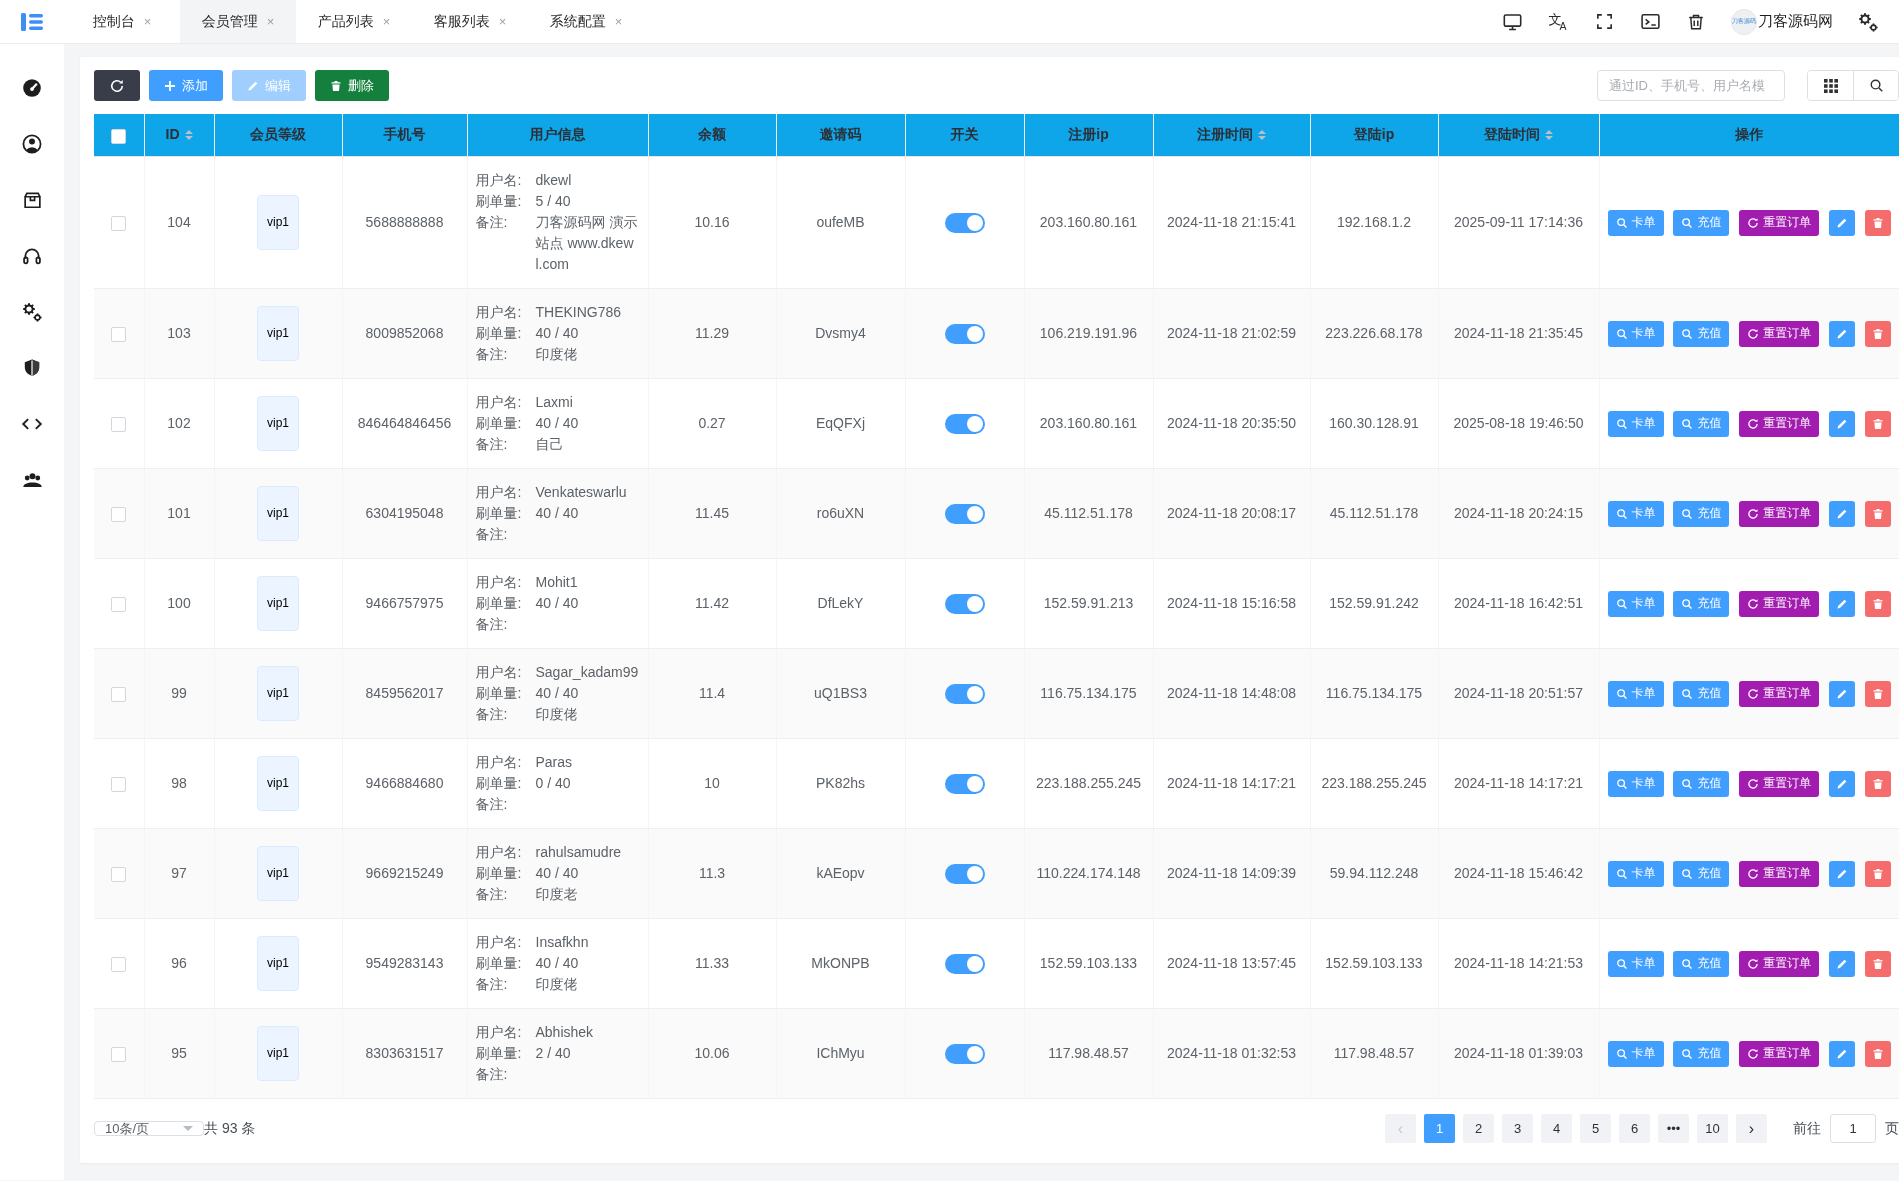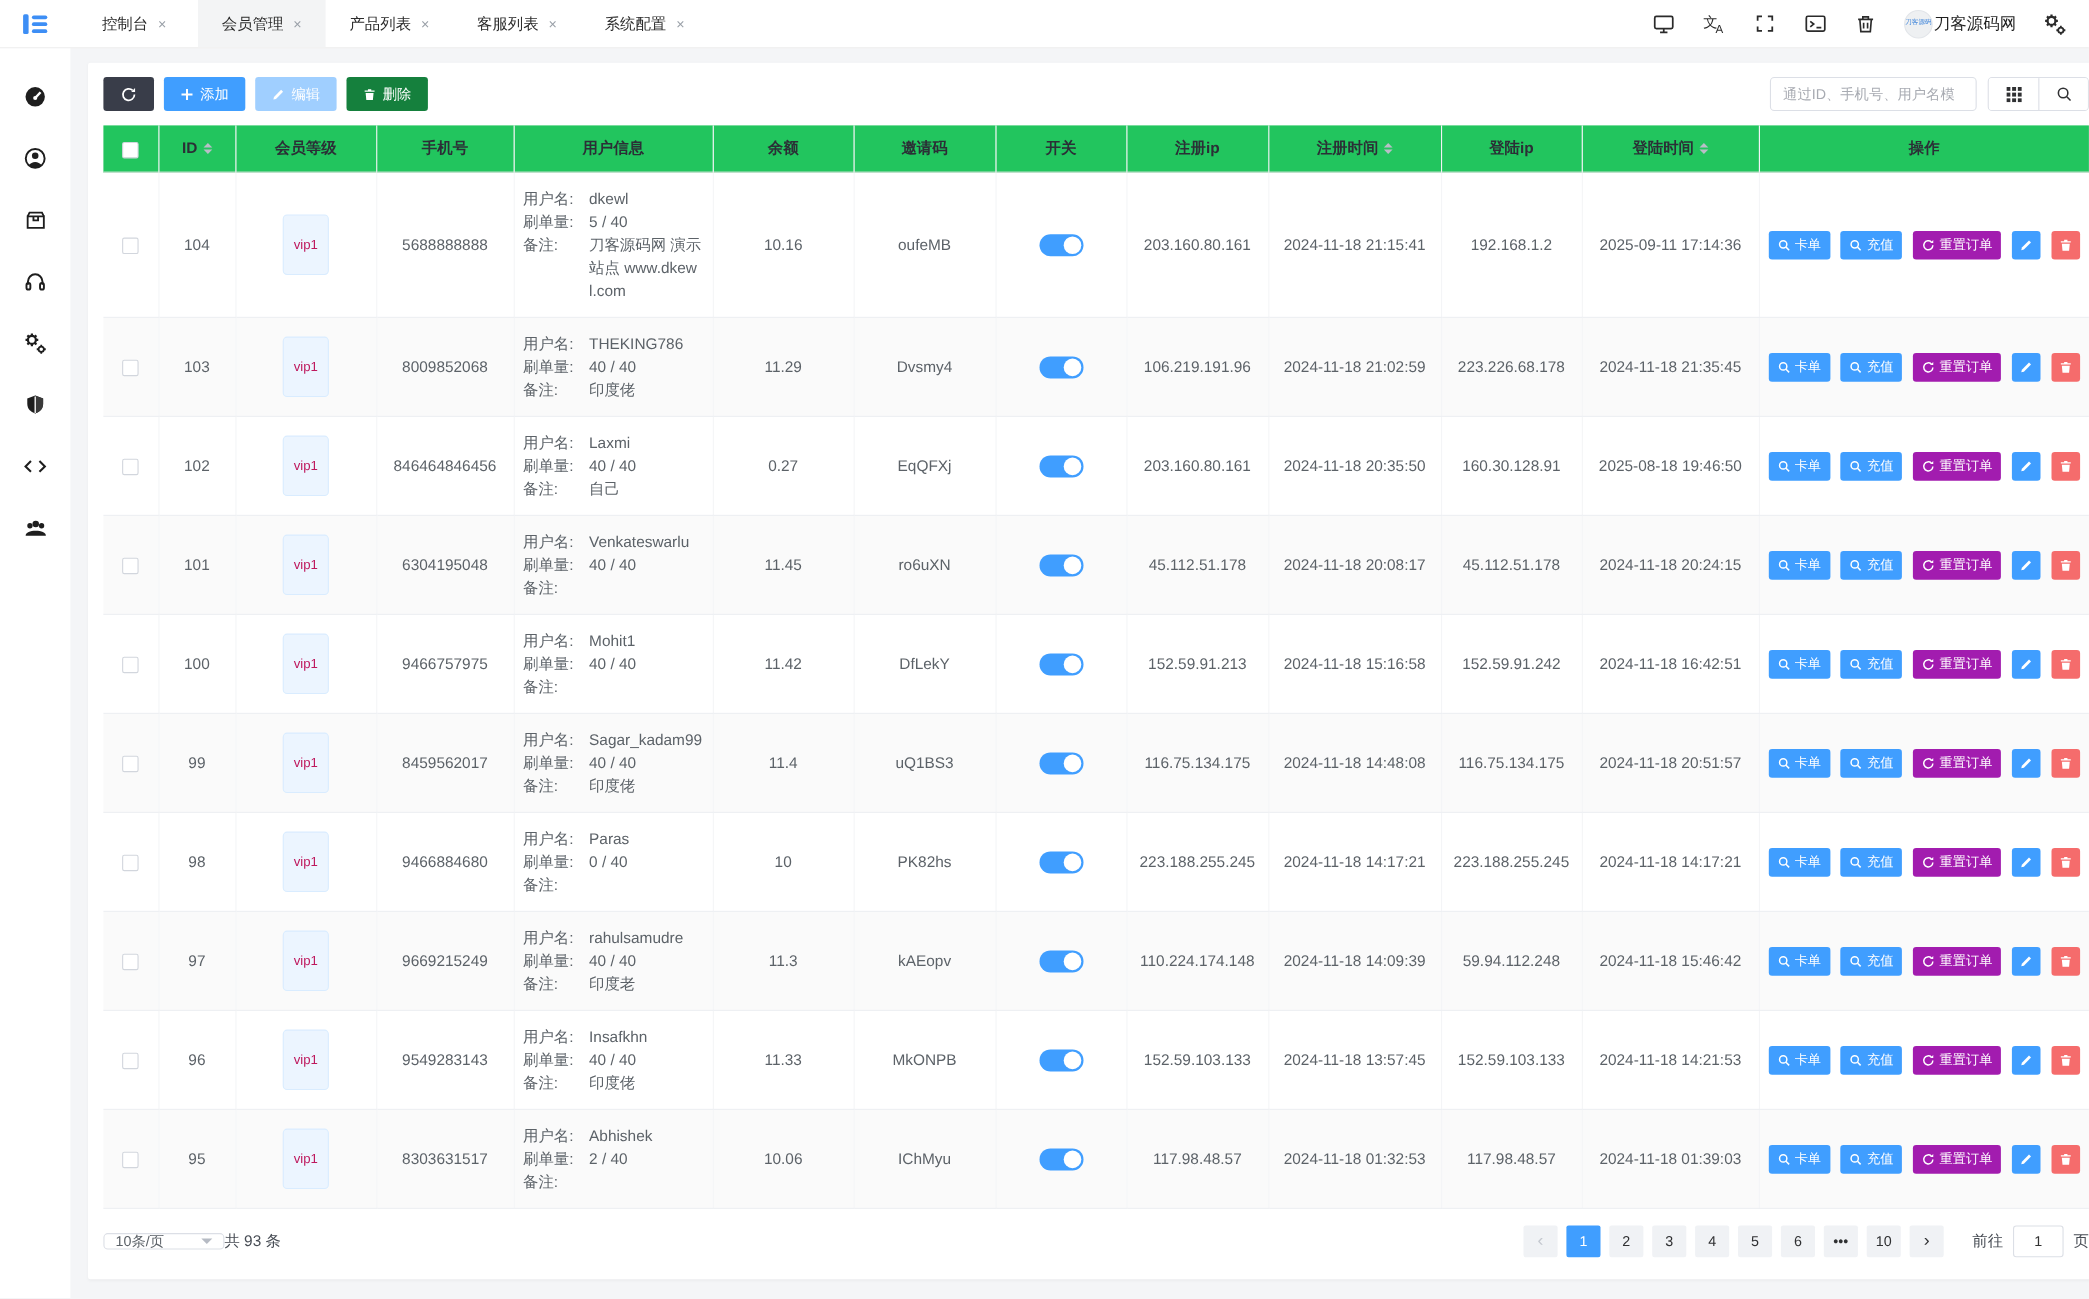--- a/index.html
+++ b/index.html
@@ -26,40 +26,40 @@
   .main{flex:1;padding:13px 16px 0}
   .card{background:#fff;border-radius:2px;padding:13px 14px 20px;box-shadow:0 1px 3px rgba(0,0,0,.04)}
 
   
   .toolbar{display:flex;align-items:center;margin-bottom:13px}
   .btn{display:inline-flex;align-items:center;justify-content:center;gap:6px;height:31px;padding:0 15px;border:none;border-radius:3px;color:#fff;font-size:13px;cursor:pointer;margin-right:9px;font-family:inherit}
   .btn-dark{background:#393d49;width:46px;padding:0}
   .btn-primary{background:#409eff}
   .btn-primary-dis{background:#a0cfff;cursor:not-allowed}
   .btn-danger-dis{background:#15803d;cursor:not-allowed}
-  .toolbar-right{margin-left:auto;display:flex;align-items:flex-start;gap:10px}
+  .toolbar-right{margin-left:auto;display:flex;align-items:flex-start;gap:22px}
   .search-input{width:188px;height:31px;border:1px solid #dcdfe6;border-radius:4px;padding:0 11px;font-size:13px;color:#333;outline:none;font-family:inherit}
   .search-input::placeholder{color:#a8abb2}
   .icon-group{display:flex;border:1px solid #dcdfe6;border-radius:4px;overflow:hidden;background:#fff}
   .icon-group button{width:45px;height:29px;border:none;background:#fff;cursor:pointer;display:flex;align-items:center;justify-content:center}
   .icon-group button + button{border-left:1px solid #dcdfe6}
 
   
   table{width:100%;border-collapse:collapse;table-layout:fixed;font-size:14px;color:#5c6268}
-  thead th{font-weight:700;color:#2b2f36;padding:12px 6px;border-bottom:1px solid #e6e6e6;border-right:1px solid #f2f3f5;background:#22c55e;white-space:nowrap}
+  thead th{font-weight:700;color:#2b2f36;padding:12px 6px;border-bottom:1px solid #e6e6e6;border-right:1px solid #f2f3f5;background:#0ea5e9;white-space:nowrap}
   thead th:last-child{border-right:none}
   tbody td{padding:13px 8px;text-align:center;vertical-align:middle;border-bottom:1px solid #edeff2;border-right:1px solid #f4f5f7;line-height:21px;word-break:break-all}
   tbody td:last-child{border-right:none}
   tbody tr:nth-child(even){background:#fafafa}
   .cb{display:inline-block;width:15px;height:15px;border:1px solid #d2d6dd;border-radius:2px;background:#fff;cursor:pointer;vertical-align:middle}
   .sort{display:inline-flex;flex-direction:column;margin-left:5px;vertical-align:middle;cursor:pointer}
   .sort i{width:0;height:0;border:4px solid transparent;display:block}
   .sort .up{border-bottom-color:#b9bec7;margin-bottom:2px}
   .sort .down{border-top-color:#b9bec7}
-  .tag{display:inline-block;padding:18px 9px;font-size:12px;color:#be185d;background:#ecf5ff;border:1px solid #d9ecff;border-radius:4px;line-height:17px}
+  .tag{display:inline-block;padding:18px 9px;font-size:12px;color:#000000;background:#ecf5ff;border:1px solid #d9ecff;border-radius:4px;line-height:17px}
   .uinfo{text-align:left}
   .uinfo .line{display:flex;gap:6px}
   .uinfo .lbl{flex:0 0 54px;white-space:nowrap}
   .uinfo .val{flex:1}
   .toggle{display:inline-block;width:40px;height:20px;border-radius:10px;background:#409eff;position:relative;cursor:pointer;vertical-align:middle}
   .toggle::after{content:"";position:absolute;top:2px;right:2px;width:16px;height:16px;border-radius:50%;background:#fff}
   .acts{display:flex;align-items:center;justify-content:space-between;gap:5px}
   .abtn{display:inline-flex;align-items:center;justify-content:center;gap:4px;height:26px;padding:0 8px;border:none;border-radius:3px;color:#fff;font-size:12px;cursor:pointer;white-space:nowrap;font-family:inherit}
   .abtn.blue{background:#409eff}
   .abtn.green{background:#a21caf}

